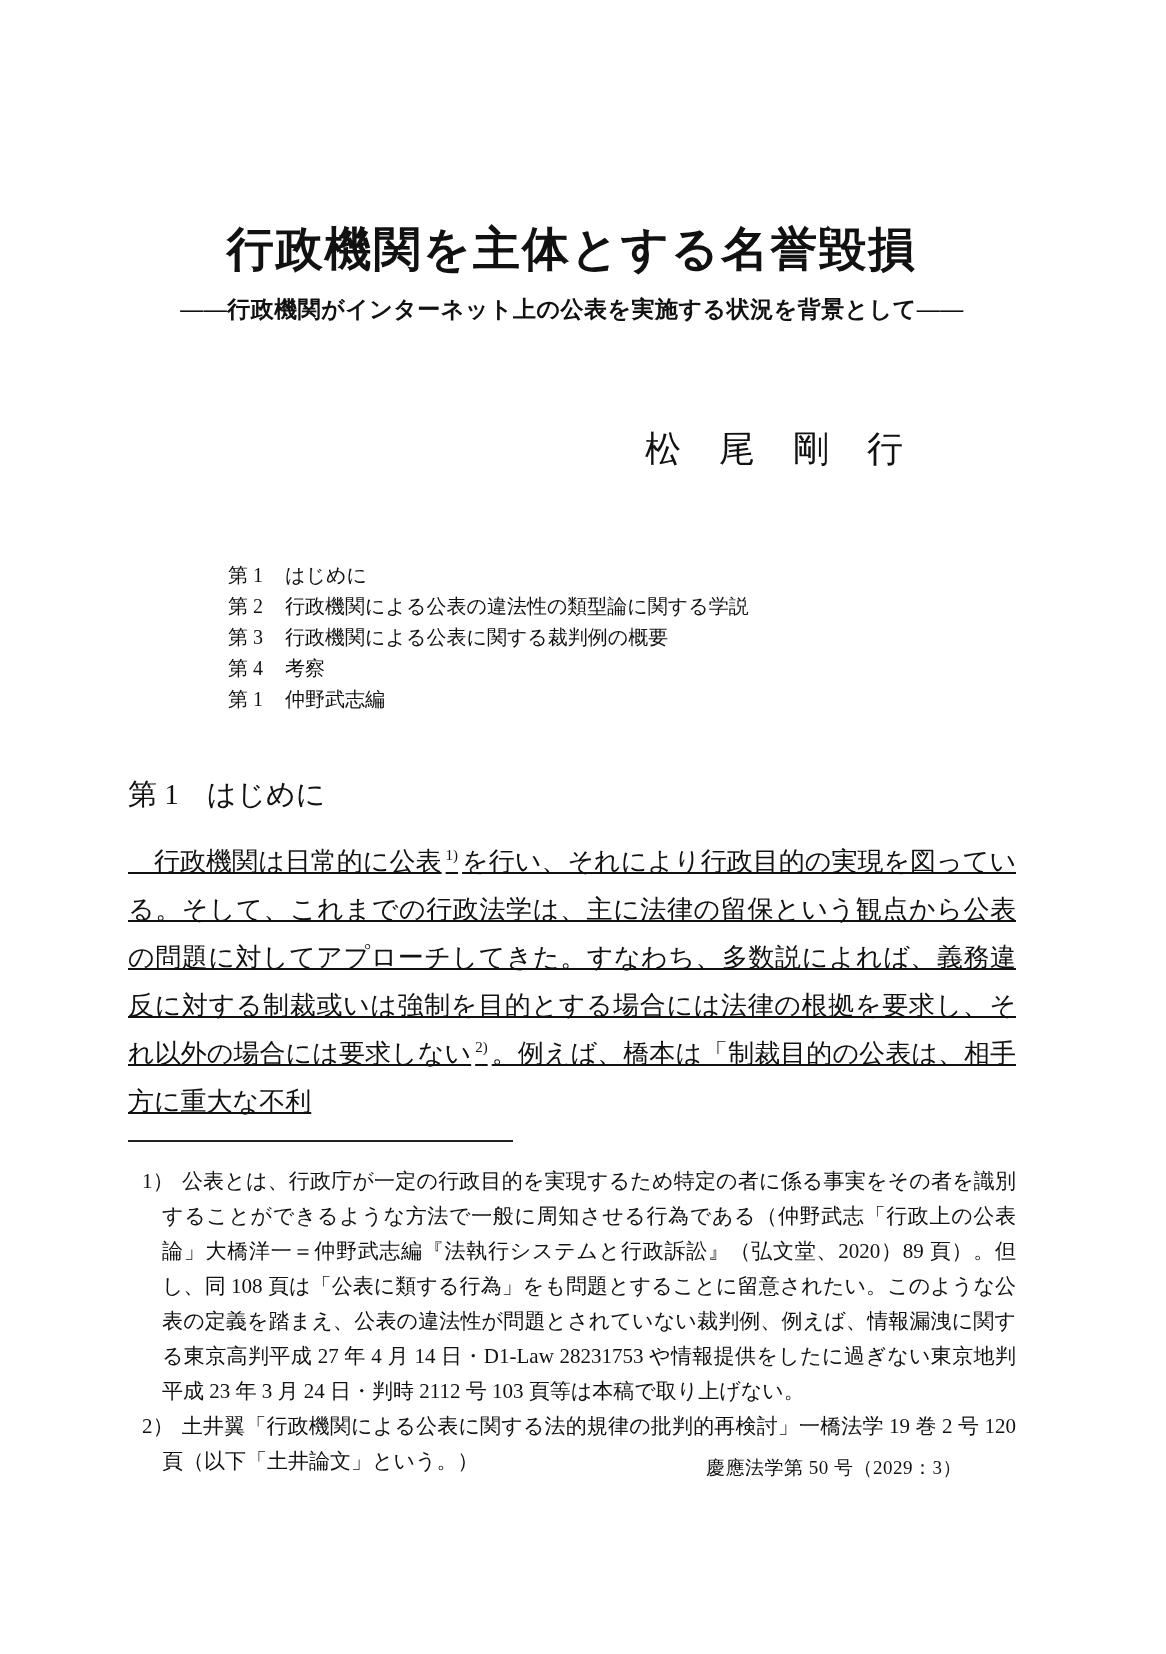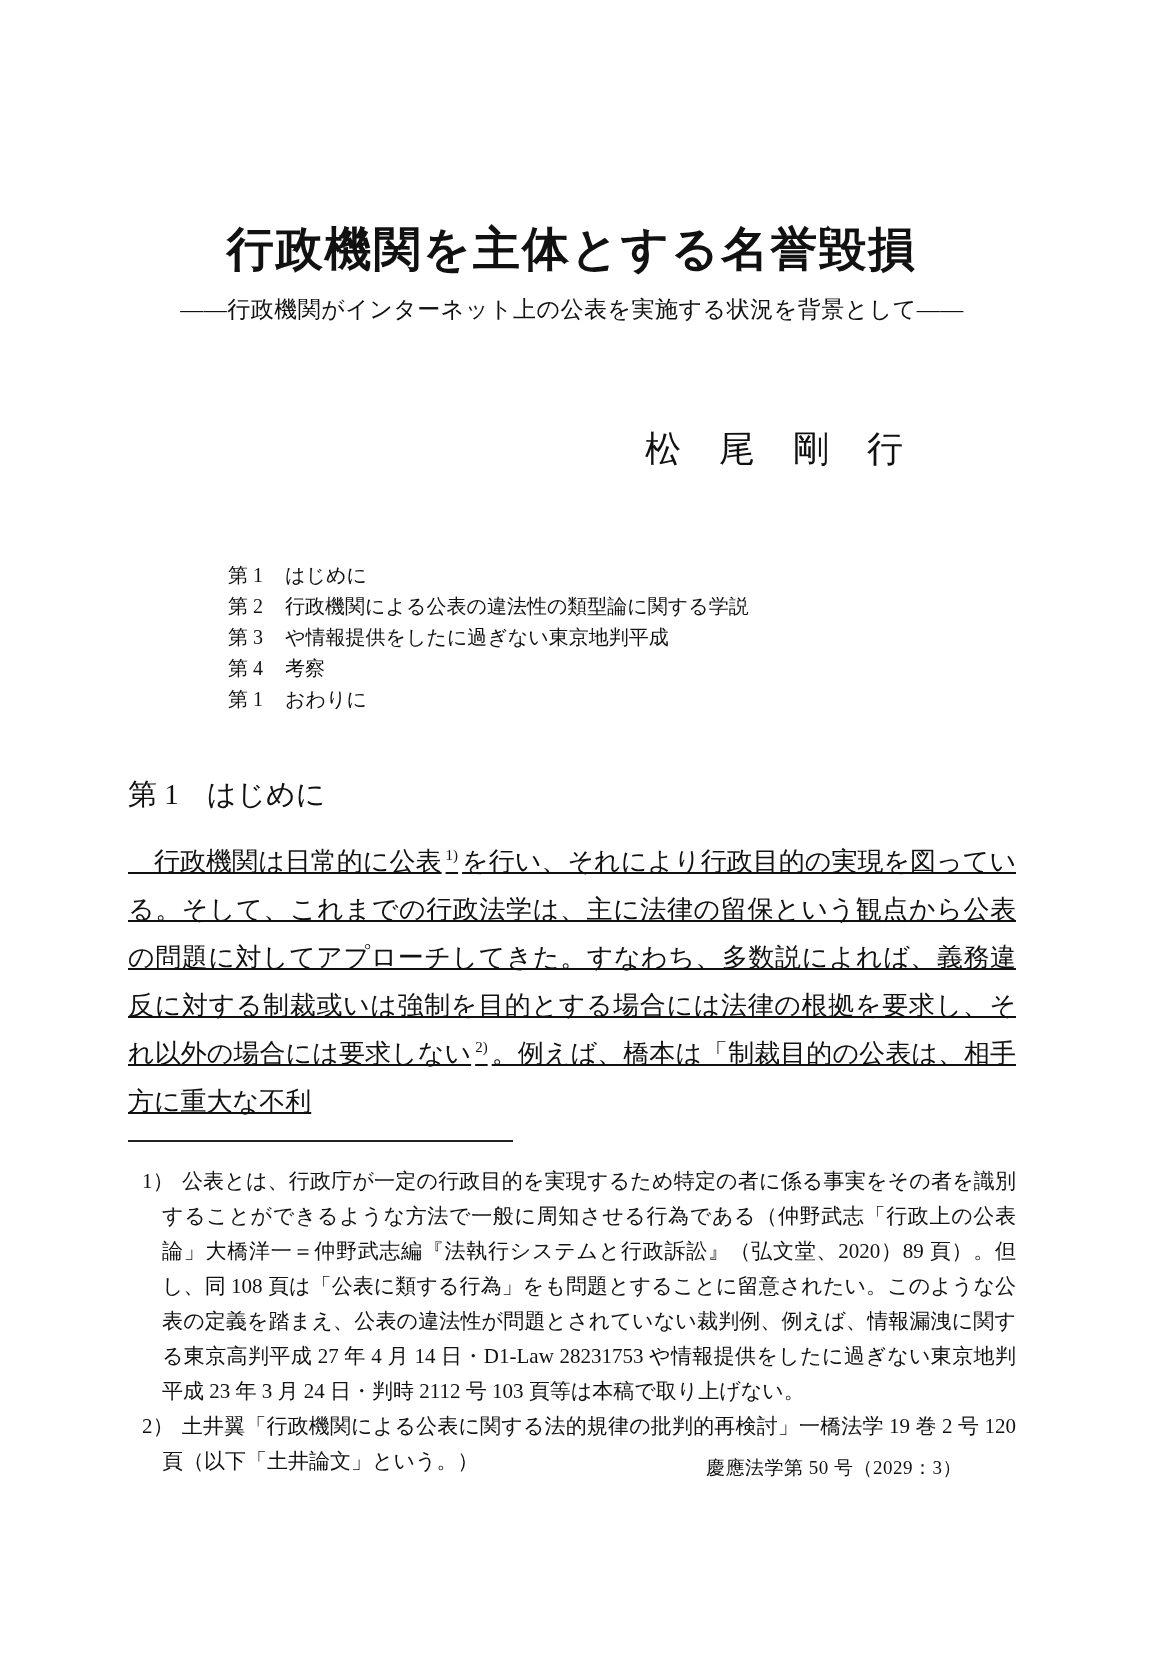--- a/index.html
+++ b/index.html
@@ -22,21 +22,21 @@
   .title {
     text-align: center;
     font-size: 47px;
     font-weight: bold;
     letter-spacing: 2px;
     line-height: 1.15;
   }
   .subtitle {
     text-align: center;
     font-size: 23px;
-    font-weight: normal;
+    font-weight: bold;
     margin-top: 18px;
     letter-spacing: 0.5px;
   }
   .author {
     text-align: right;
     padding-right: 112px;
     font-size: 36px;
     margin-top: 100px;
     letter-spacing: 1px;
   }
@@ -108,29 +108,29 @@
     <div class="toc-item">
       <span class="toc-num">第 1</span>
       <span class="toc-label">はじめに</span>
     </div>
     <div class="toc-item">
       <span class="toc-num">第 2</span>
       <span class="toc-label">行政機関による公表の違法性の類型論に関する学説</span>
     </div>
     <div class="toc-item">
       <span class="toc-num">第 3</span>
-      <span class="toc-label">や情報提供をしたに過ぎない東京地判平成</span>
+      <span class="toc-label">行政機関による公表に関する裁判例の概要</span>
     </div>
     <div class="toc-item">
       <span class="toc-num">第 4</span>
       <span class="toc-label">考察</span>
     </div>
     <div class="toc-item">
       <span class="toc-num">第 1</span>
-      <span class="toc-label">おわりに</span>
+      <span class="toc-label">仲野武志編</span>
     </div>
   </div>
 
   <div class="section-heading">
     <span class="sh-num">第 1</span><span class="sh-label">はじめに</span>
   </div>
 
   <p class="body-text"><span>　行政機関は日常的に公表</span><sup class="fn-ref">1)</sup><span>を行い、それにより行政目的の実現を図っている。そして、これまでの行政法学は、主に法律の留保という観点から公表の問題に対してアプローチしてきた。すなわち、多数説によれば、義務違反に対する制裁或いは強制を目的とする場合には法律の根拠を要求し、それ以外の場合には要求しない</span><sup class="fn-ref">2)</sup><span>。例えば、橋本は「制裁目的の公表は、相手方に重大な不利</span></p>
 
   <div class="fn-sep"></div>

